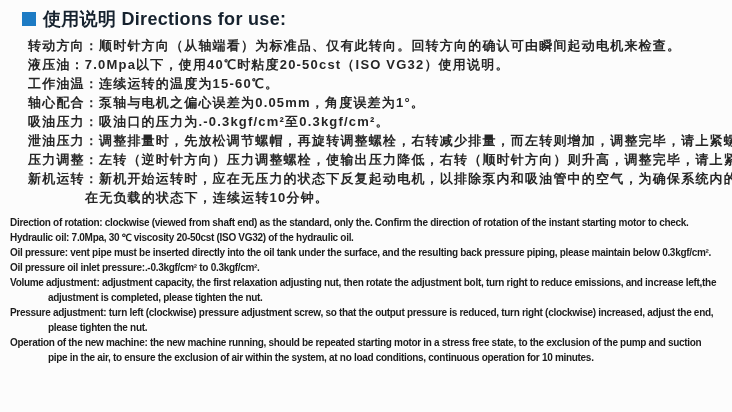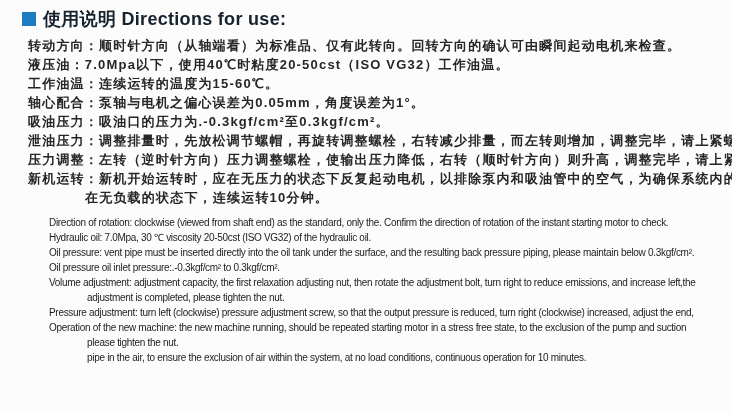--- a/index.html
+++ b/index.html
@@ -48,59 +48,58 @@
   }
   .zh-line.indent-zh {
     padding-left: 77px;
   }
   .zh-label { font-weight: bold; margin-left: 20px; }
   .en-block {
     margin: 8px 4px 0 10px;
   }
   .en-line {
     font-size: 10px;
-    font-weight: normal;
+    font-weight: bold;
     color: #1c1c1c;
     line-height: 15px;
     letter-spacing: -0.3px;
     white-space: nowrap;
-    margin-left: 39px;
   }
   .en-line.indent-en {
     padding-left: 38px;
   }
 </style>
 </head>
 <body>
 
 <div class="page">
 
   <div class="title-row">
     <span class="title-square"></span>
     <span class="title-text">使用说明 Directions for use:</span>
   </div>
 
   <div class="zh-block">
     <div class="zh-line"><span class="zh-label">转动方向：</span><span>顺时针方向（从轴端看）为标准品、仅有此转向。回转方向的确认可由瞬间起动电机来检查。</span></div>
-    <div class="zh-line"><span class="zh-label">液压油：</span><span>7.0Mpa以下，使用40℃时粘度20-50cst（ISO VG32）工作油温。</span></div>
+    <div class="zh-line"><span class="zh-label">液压油：</span><span>7.0Mpa以下，使用40℃时粘度20-50cst（ISO VG32）使用说明。</span></div>
     <div class="zh-line"><span class="zh-label">工作油温：</span><span>连续运转的温度为15-60℃。</span></div>
     <div class="zh-line"><span class="zh-label">轴心配合：</span><span>泵轴与电机之偏心误差为0.05mm，角度误差为1°。</span></div>
     <div class="zh-line"><span class="zh-label">吸油压力：</span><span>吸油口的压力为.-0.3kgf/cm²至0.3kgf/cm²。</span></div>
     <div class="zh-line"><span class="zh-label">泄油压力：</span><span>调整排量时，先放松调节螺帽，再旋转调整螺栓，右转减少排量，而左转则增加，调整完毕，请上紧螺帽。</span></div>
     <div class="zh-line"><span class="zh-label">压力调整：</span><span>左转（逆时针方向）压力调整螺栓，使输出压力降低，右转（顺时针方向）则升高，调整完毕，请上紧螺帽。</span></div>
     <div class="zh-line"><span class="zh-label">新机运转：</span><span>新机开始运转时，应在无压力的状态下反复起动电机，以排除泵内和吸油管中的空气，为确保系统内的空气排除，可</span></div>
     <div class="zh-line indent-zh"><span>在无负载的状态下，连续运转10分钟。</span></div>
   </div>
 
   <div class="en-block">
     <div class="en-line">Direction of rotation: clockwise (viewed from shaft end) as the standard, only the. Confirm the direction of rotation of the instant starting motor to check.</div>
     <div class="en-line">Hydraulic oil: 7.0Mpa, 30 ℃ viscosity 20-50cst (ISO VG32) of the hydraulic oil.</div>
     <div class="en-line">Oil pressure: vent pipe must be inserted directly into the oil tank under the surface, and the resulting back pressure piping, please maintain below 0.3kgf/cm².</div>
     <div class="en-line">Oil pressure oil inlet pressure:.-0.3kgf/cm² to 0.3kgf/cm².</div>
     <div class="en-line">Volume adjustment: adjustment capacity, the first relaxation adjusting nut, then rotate the adjustment bolt, turn right to reduce emissions, and increase left,the</div>
     <div class="en-line indent-en">adjustment is completed, please tighten the nut.</div>
     <div class="en-line">Pressure adjustment: turn left (clockwise) pressure adjustment screw, so that the output pressure is reduced, turn right (clockwise) increased, adjust the end,</div>
+    <div class="en-line indent-en">please tighten the nut.</div>
     <div class="en-line">Operation of the new machine:  the new machine running, should be repeated starting motor in a stress free state,  to the exclusion  of the pump and  suction</div>
-    <div class="en-line indent-en">please tighten the nut.</div>
     <div class="en-line indent-en">pipe in the air, to ensure the exclusion of air within the system, at no load conditions, continuous operation for 10 minutes.</div>
   </div>
 
 </div>
 
 </body></html>

